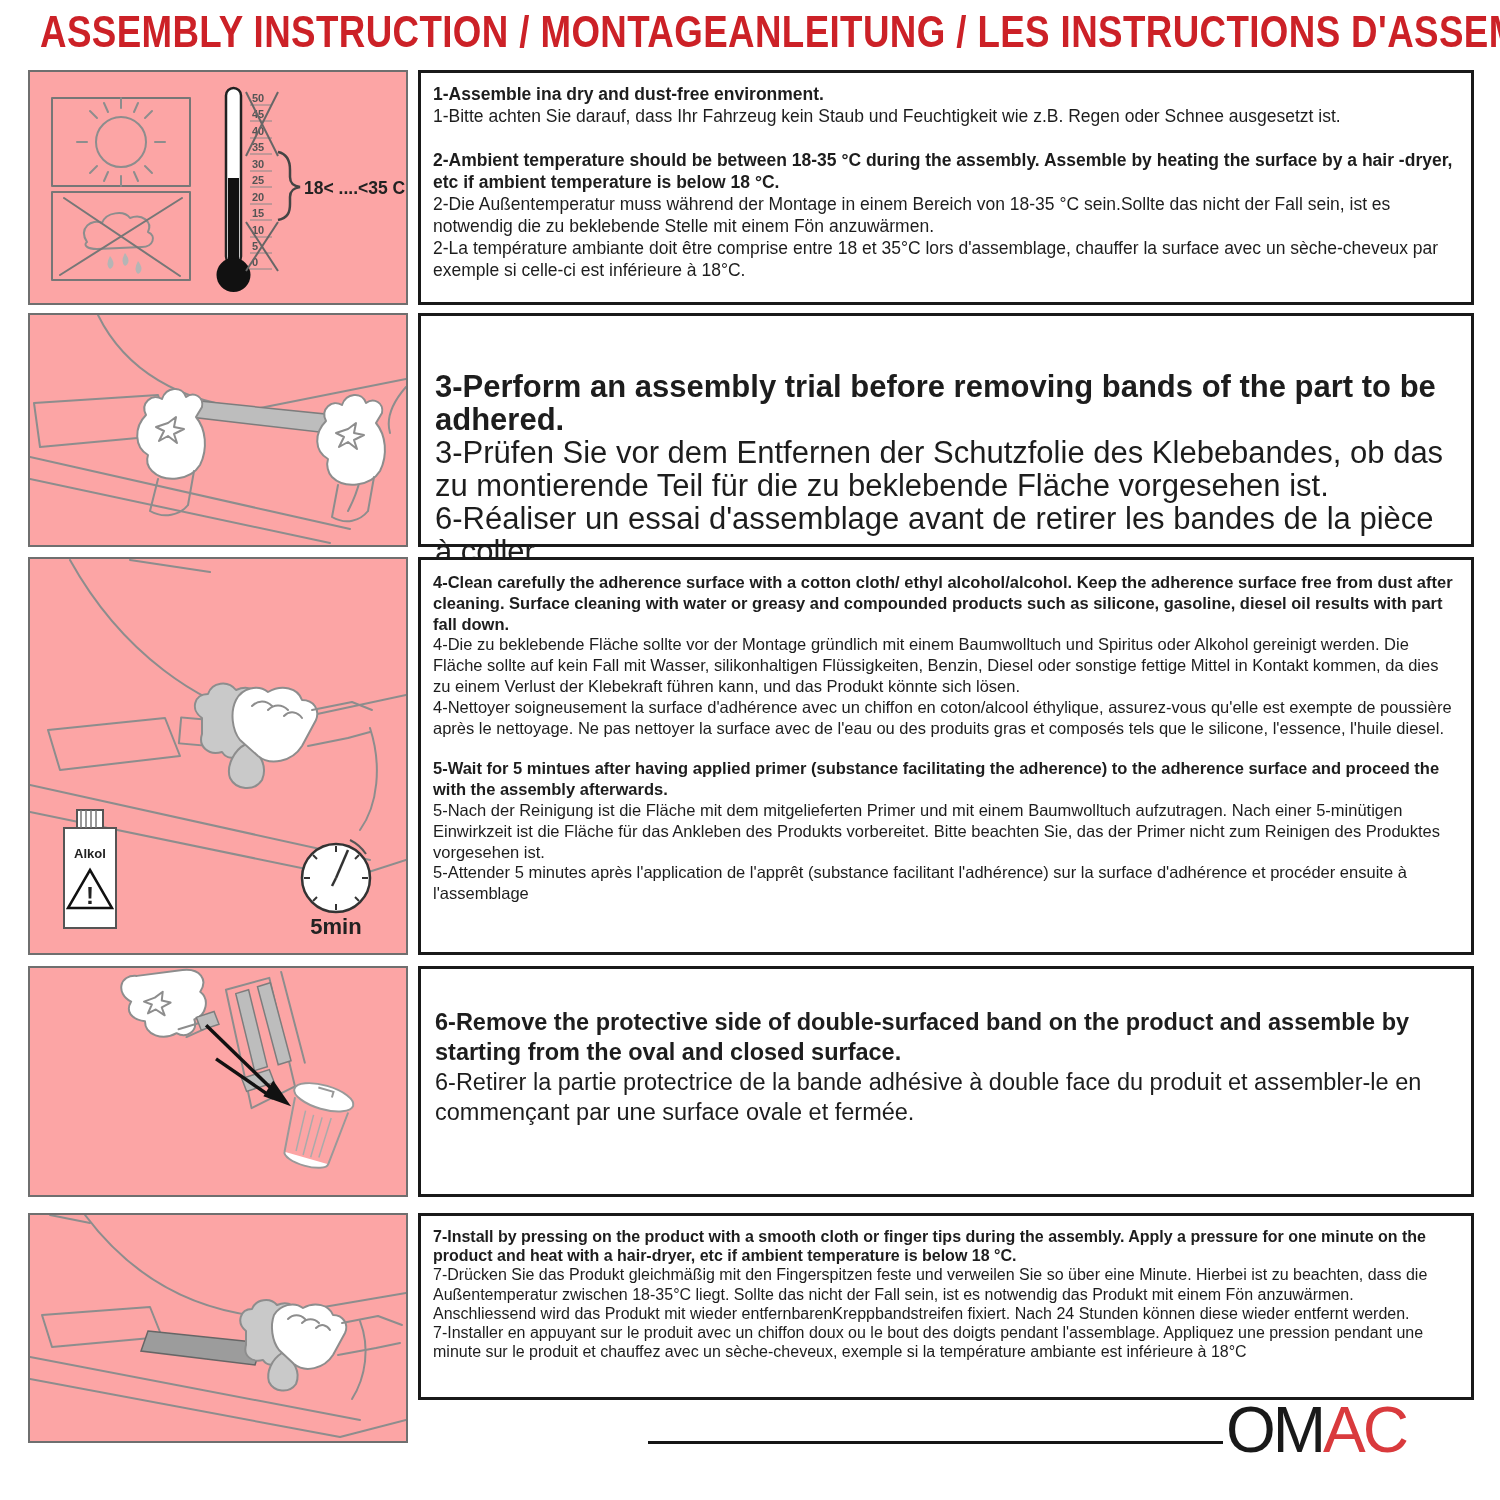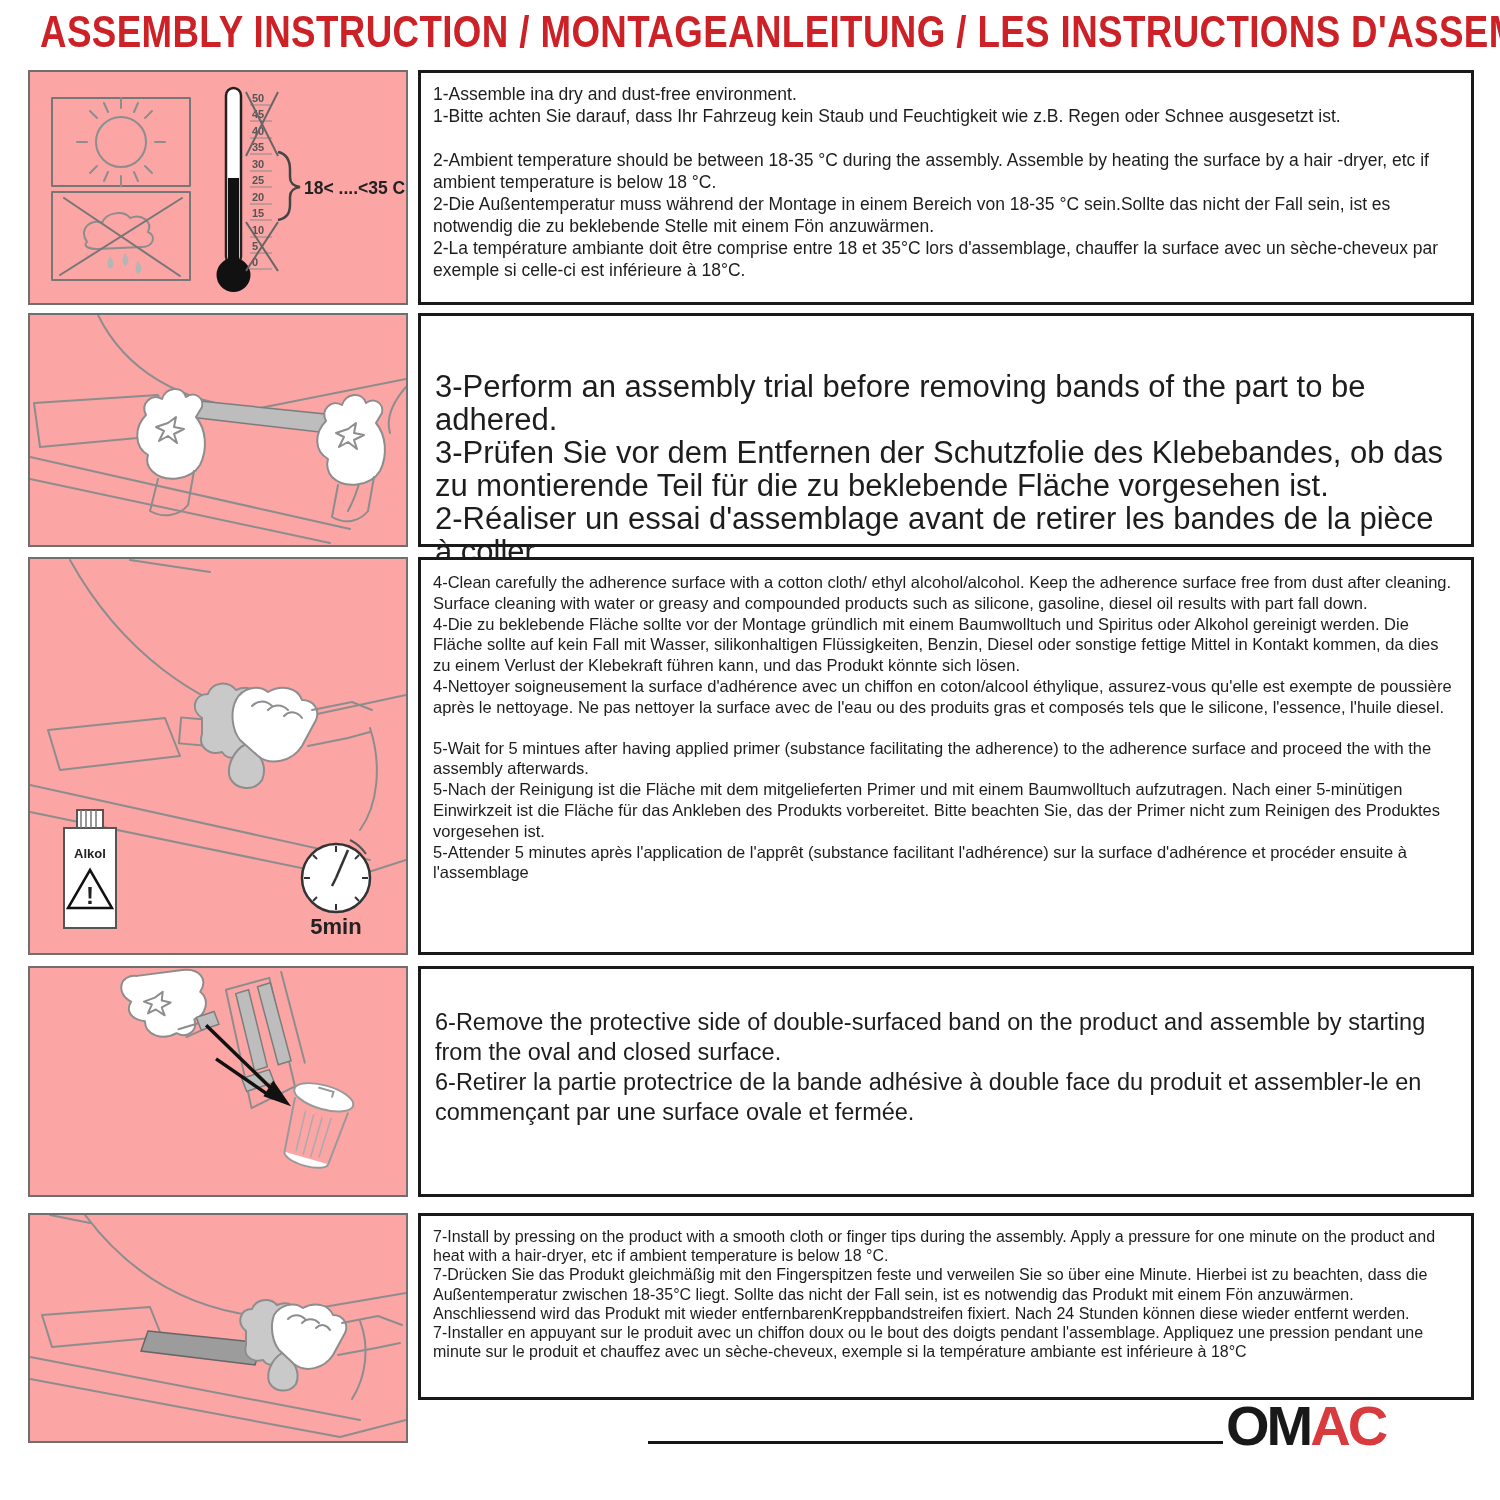--- a/index.html
+++ b/index.html
@@ -14,26 +14,26 @@
   .i2{top:313px;height:234px}
   .i3{top:557px;height:398px}
   .i4{top:966px;height:231px}
   .i5{top:1213px;height:230px}
   .t1{top:70px;height:235px;padding:10px 14px 0 12px;font-size:17.5px;line-height:22px;}
   .t2{top:313px;height:234px;padding:54px 16px 0 14px;font-size:31px;line-height:33px;}
   .t3{top:557px;height:398px;padding:12px 14px 0 12px;font-size:16.5px;line-height:20.8px;}
   .t4{top:966px;height:231px;padding:38px 16px 0 14px;font-size:23.5px;line-height:30px;}
   .t5{top:1213px;height:187px;padding:11px 14px 0 12px;font-size:16px;line-height:19.2px;}
   p{margin:0;}
-  .b{font-weight:400;}
+  .b{font-weight:700;}
   .gap22{margin-top:22px;}
   .gap20{margin-top:20px;}
   .ibox svg{display:block;width:100%;height:100%;}
   .rule{position:absolute;left:648px;top:1441px;width:575px;height:3px;background:#161616;}
-  .logo{position:absolute;left:1226px;top:1398px;font-size:56px;font-weight:700;
+  .logo{position:absolute;left:1226px;top:1398px;font-size:64px;font-weight:400;
         letter-spacing:-3px;line-height:1;white-space:nowrap;}
   .logo .blk{color:#191919;}
   .logo .red{color:#d93a3d;}
   .art{stroke:#8d8d8d;stroke-width:2;fill:none;stroke-linecap:round;stroke-linejoin:round;}
   .artD{stroke:#777;stroke-width:2;fill:none;stroke-linecap:round;stroke-linejoin:round;}
   .hand{fill:#fff;stroke:#8d8d8d;stroke-width:2;stroke-linejoin:round;}
   .cloth{fill:#c9c9c9;stroke:#8d8d8d;stroke-width:2;stroke-linejoin:round;}
   .strip{fill:#bdbdbd;stroke:#7d7d7d;stroke-width:1.5;}
   .tick{font-size:11px;fill:#555;font-weight:700;}
   .smallb{font-weight:700;fill:#222;}
@@ -142,21 +142,21 @@
         <path class="hand" d="M 298,144 C 284,136 284,118 296,106 C 290,94 302,84 312,90 C 316,78 332,76 336,88 C 344,82 354,88 352,98 L 346,108 C 356,120 358,140 350,156 C 340,172 314,174 302,162 C 298,158 296,150 298,144 Z"></path>
         <path class="art" stroke-width="1.5" d="M 318,114 L 326,108 L 324,118 L 334,120 L 324,125 L 327,134 L 318,127 L 309,132 L 314,122 L 306,118 Z"></path>
         <path class="art" d="M 308,170 L 302,202 M 344,162 L 338,196 M 302,202 C 316,210 330,206 338,196"></path>
       </g>
     </svg>
   </div>
   <div class="tbox t2">
     <div>
       <p class="b">3-Perform an assembly trial before removing bands of the part to be adhered.</p>
       <p>3-Prüfen Sie vor dem Entfernen der Schutzfolie des Klebebandes, ob das zu montierende Teil für die zu beklebende Fläche vorgesehen ist.</p>
-      <p>2-Réaliser un essai d'assemblage avant de retirer les bandes de la pièce à coller</p>
+      <p>6-Réaliser un essai d'assemblage avant de retirer les bandes de la pièce à coller</p>
     </div>
   </div>
 
   <div class="ibox i3">
     <svg viewBox="0 0 376 392">
       <path class="art" d="M 40,0 C 90,90 170,150 250,162"></path>
       <path class="art" d="M 250,162 L 376,135"></path>
       <path class="art" d="M 100,0 L 180,12"></path>
       <path class="art" d="M 340,168 C 352,205 348,245 330,270"></path>
       <path class="art" d="M 18,170 L 135,158 L 150,196 L 30,210 Z"></path>

